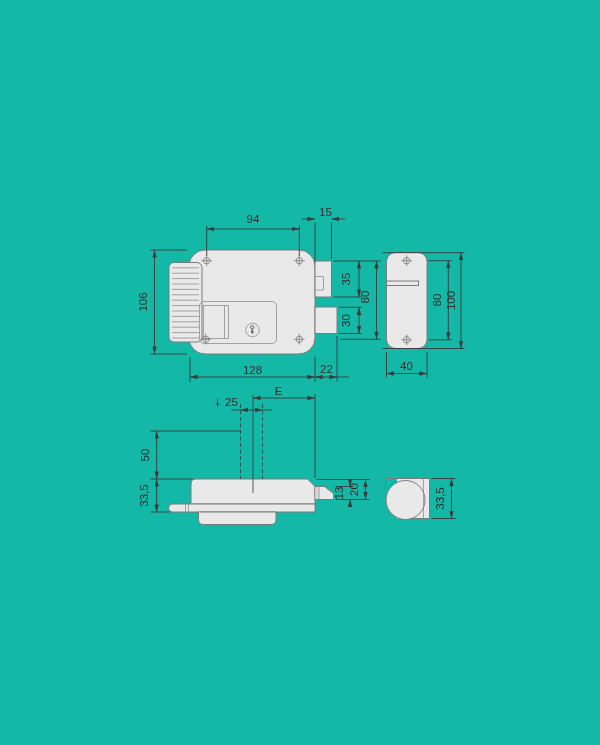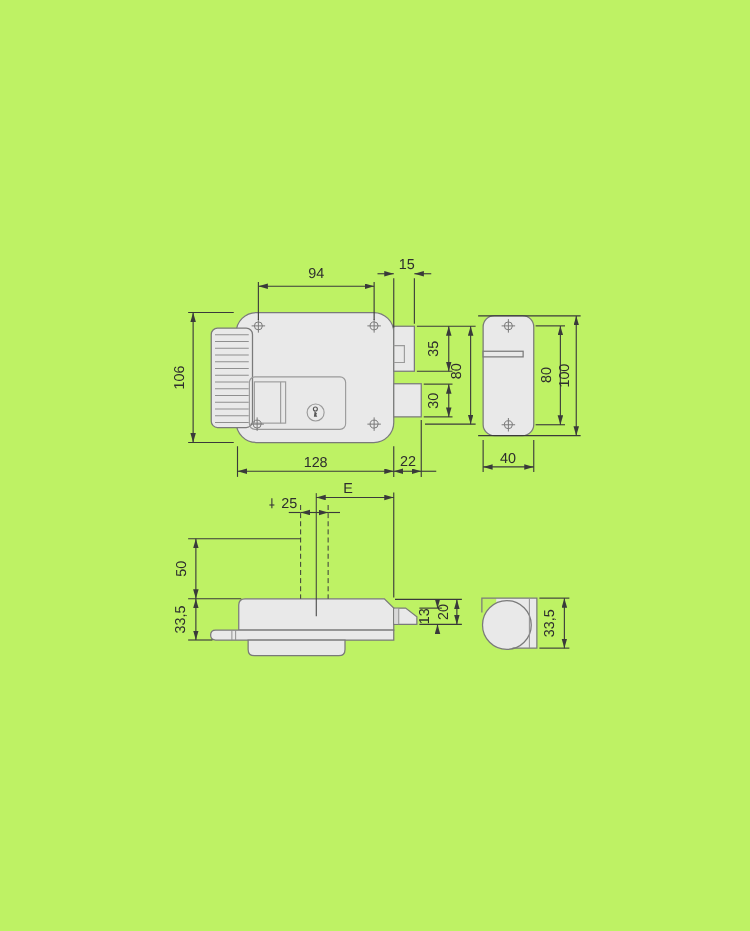--- a/index.html
+++ b/index.html
@@ -1,16 +1,16 @@
 <!DOCTYPE html>
 <html><head>
 <meta charset="utf-8">
 <style>
   html,body{margin:0;padding:0;background:#fff;}
-  .canvas{position:relative;width:600px;height:745px;background:#bef264;overflow:hidden;}
+  .canvas{position:relative;width:600px;height:745px;background:#14b8a6;overflow:hidden;}
   svg{position:absolute;left:0;top:0;}
   svg text{font-family:"Liberation Sans","DejaVu Sans",sans-serif;font-size:11.5px;fill:#2e2e2e;}
   .shape{fill:#e9e9e9;stroke:#7a7a7a;stroke-width:1;}
   .shape-nf{fill:none;stroke:#7a7a7a;stroke-width:1;}
   .inner{fill:none;stroke:#9a9a9a;stroke-width:0.9;}
   .rib{stroke:#8f8f8f;stroke-width:0.8;}
   .dim{stroke:#3a3a3a;stroke-width:0.9;fill:none;}
   .dashed{stroke:#3a3a3a;stroke-width:0.8;fill:none;stroke-dasharray:4 2.5;}
   .center{stroke:#3a3a3a;stroke-width:0.8;fill:none;}
 </style>

